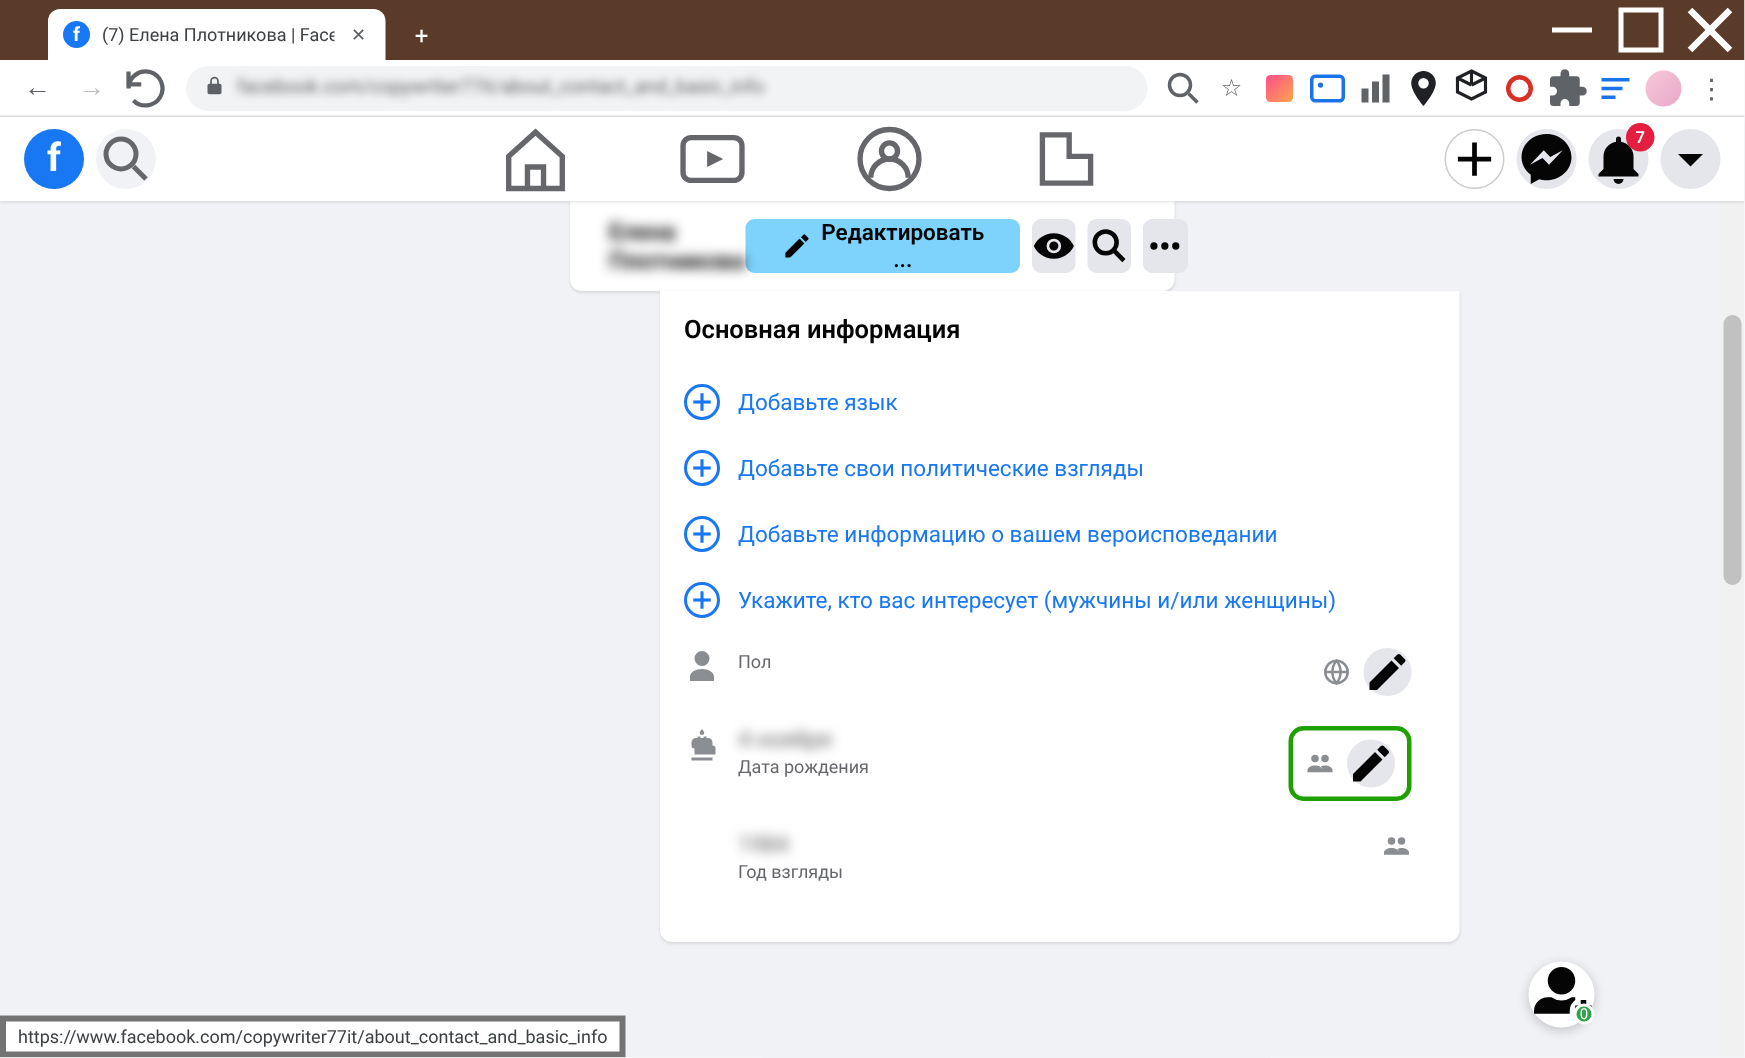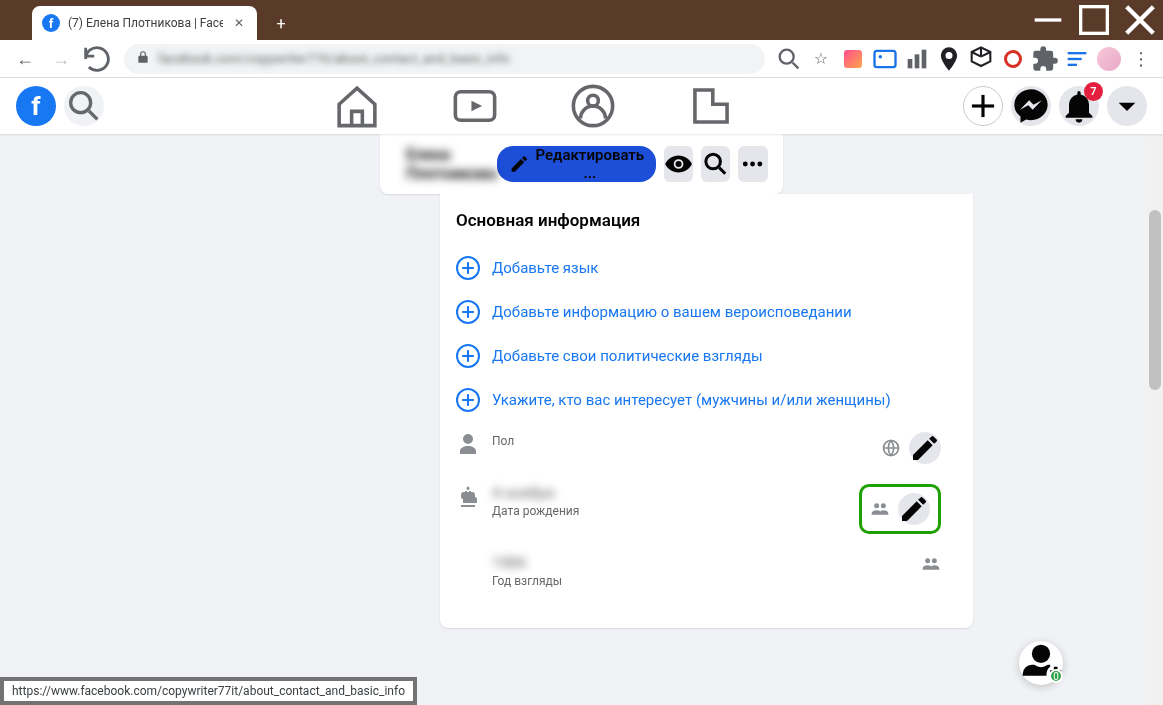--- a/index.html
+++ b/index.html
@@ -33,21 +33,21 @@
 .fb-nav-item { width: 110px; height: 50px; display: flex; align-items: center; justify-content: center; color: #65676b; cursor: pointer; border-radius: 8px; }
 .fb-right { display: flex; align-items: center; gap: 8px; }
 .fb-circle-btn { width: 40px; height: 40px; background: #e4e6eb; border-radius: 50%; display: flex; align-items: center; justify-content: center; color: #050505; cursor: pointer; position: relative; }
 .notif-badge { position: absolute; top: -4px; right: -4px; background: #e41e3f; color: #fff; font-size: 11px; font-weight: 600; border-radius: 10px; min-width: 19px; height: 19px; display: flex; align-items: center; justify-content: center; padding: 0 5px; }
 
 
 .profile-bar { height: 60px; background: #fff; box-shadow: 0 1px 2px rgba(0,0,0,0.1); display: flex; align-items: center; padding: 0 16px; margin: 0 190px; border-radius: 0 0 8px 8px; }
 .profile-avatar { width: 40px; height: 40px; border-radius: 50%; background: linear-gradient(135deg,#4a6a8a,#8a6a4a); margin-right: 10px; background-image: radial-gradient(circle at 30% 35%, #d4a878 0%, #a07850 40%, #3a5a7a 60%); }
 .profile-name { font-size: 16px; font-weight: 600; color: #050505; filter: blur(4px); flex: 1; }
 .profile-actions { display: flex; gap: 8px; }
-.edit-btn { background: #1d4ed8; border: none; height: 36px; padding: 0 12px; border-radius: 16px; display: flex; align-items: center; gap: 6px; font-weight: 600; font-size: 15px; cursor: pointer; color: #050505; }
+.edit-btn { background: #7dd3fc; border: none; height: 36px; padding: 0 24px; border-radius: 6px; display: flex; align-items: center; gap: 6px; font-weight: 600; font-size: 15px; cursor: pointer; color: #050505; }
 .icon-btn { width: 36px; height: 36px; background: #e4e6eb; border-radius: 6px; display: flex; align-items: center; justify-content: center; cursor: pointer; color: #050505; }
 
 
 .page-body { background: #f0f2f5; height: calc(705px - 40px - 38px); overflow: hidden; position: relative; }
 .content-wrap { padding: 0 190px; }
 .info-card { background: #fff; margin-left: 250px; border-radius: 0 0 8px 8px; padding: 16px 32px 30px 16px; margin-top: 0; box-shadow: 0 1px 2px rgba(0,0,0,0.1); }
 .section-title { font-size: 17px; font-weight: 600; color: #050505; margin-bottom: 16px; }
 .add-row { display: flex; align-items: center; gap: 12px; padding: 10px 0; cursor: pointer; }
 .plus-circle { width: 24px; height: 24px; border: 2px solid #1877f2; border-radius: 50%; display: flex; align-items: center; justify-content: center; color: #1877f2; flex-shrink: 0; }
 .add-text { color: #1877f2; font-size: 15px; font-weight: 400; }
@@ -282,30 +282,30 @@
           </div>
         <span class="add-text">Добавьте язык</span>
       </div>
       <div class="add-row">
         <div class="plus-circle">
             <svg width="14" height="14" viewBox="0 0 24 24">
               <line x1="12" y1="5" x2="12" y2="19" stroke="#1877f2" stroke-width="2.5"></line>
               <line x1="5" y1="12" x2="19" y2="12" stroke="#1877f2" stroke-width="2.5"></line>
             </svg>
           </div>
-        <span class="add-text">Добавьте информацию о вашем вероисповедании</span>
+        <span class="add-text">Добавьте свои политические взгляды</span>
       </div>
       <div class="add-row">
         <div class="plus-circle">
             <svg width="14" height="14" viewBox="0 0 24 24">
               <line x1="12" y1="5" x2="12" y2="19" stroke="#1877f2" stroke-width="2.5"></line>
               <line x1="5" y1="12" x2="19" y2="12" stroke="#1877f2" stroke-width="2.5"></line>
             </svg>
           </div>
-        <span class="add-text">Добавьте свои политические взгляды</span>
+        <span class="add-text">Добавьте информацию о вашем вероисповедании</span>
       </div>
       <div class="add-row">
         <div class="plus-circle">
             <svg width="14" height="14" viewBox="0 0 24 24">
               <line x1="12" y1="5" x2="12" y2="19" stroke="#1877f2" stroke-width="2.5"></line>
               <line x1="5" y1="12" x2="19" y2="12" stroke="#1877f2" stroke-width="2.5"></line>
             </svg>
           </div>
         <span class="add-text">Укажите, кто вас интересует (мужчины и/или женщины)</span>
       </div>

